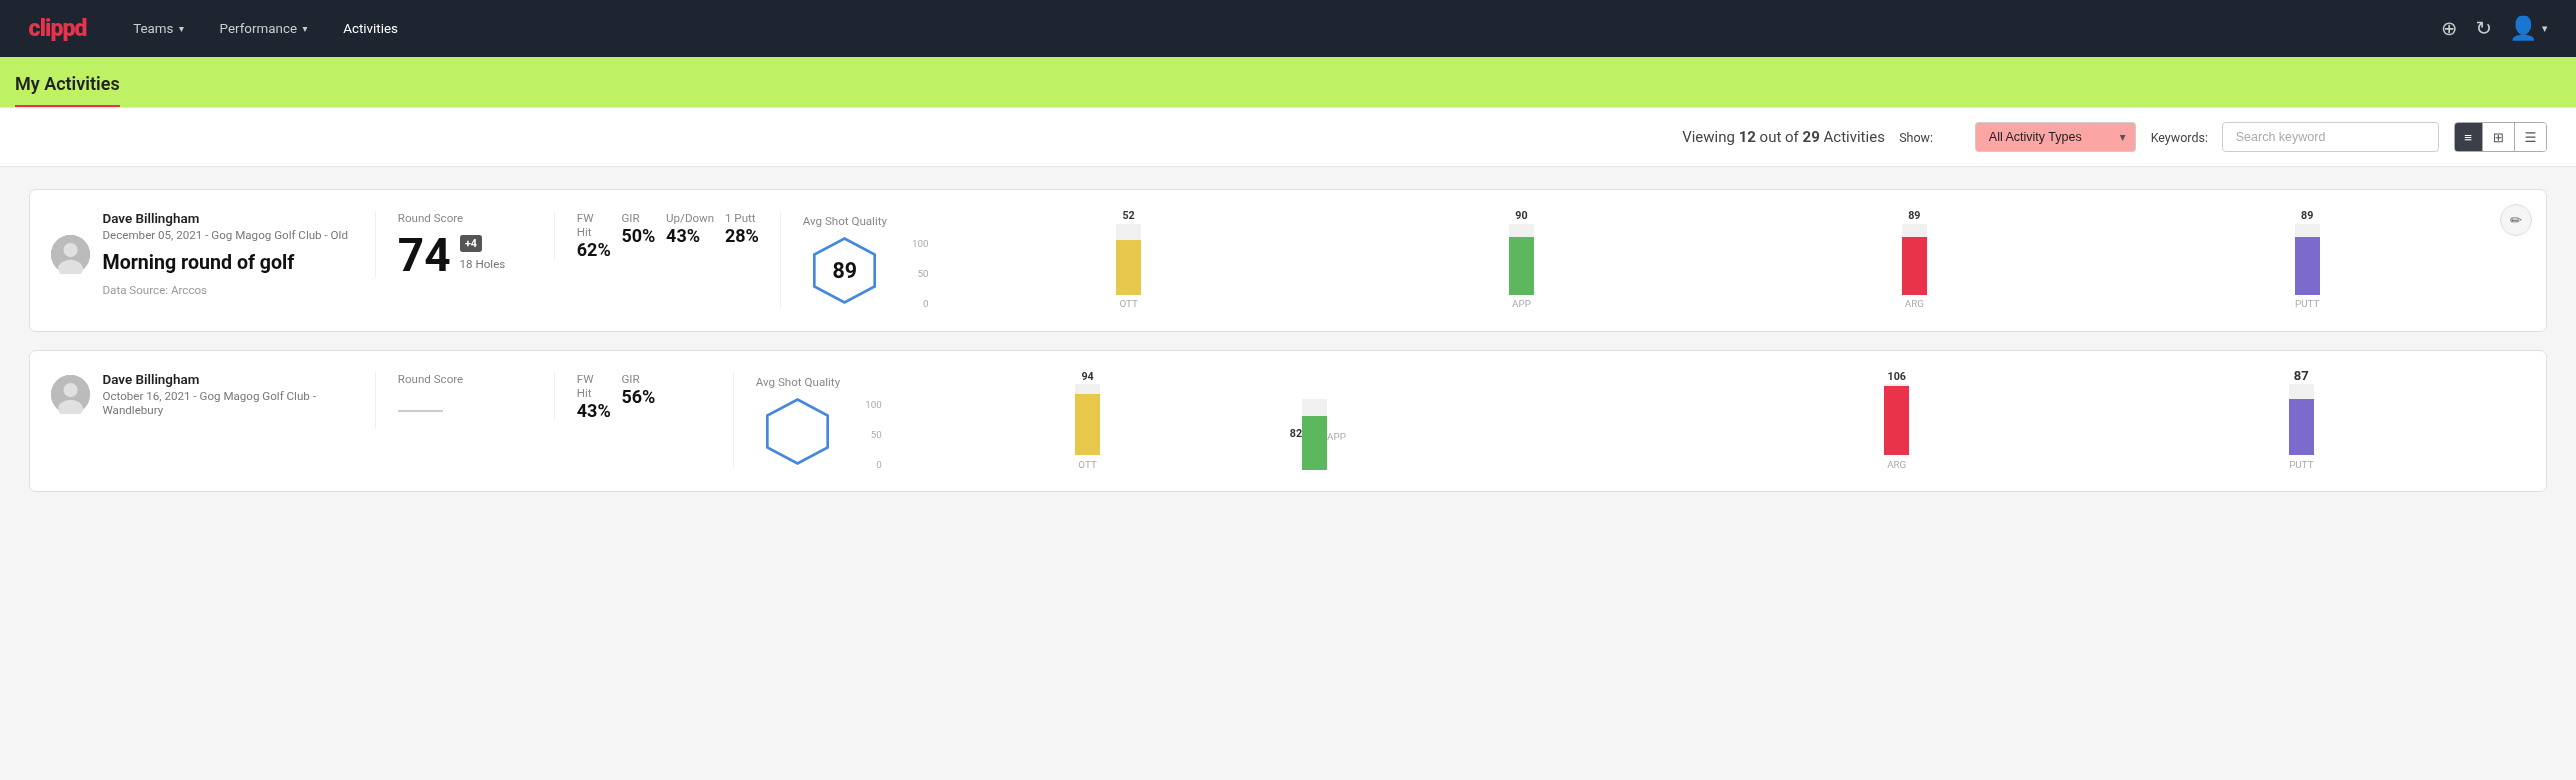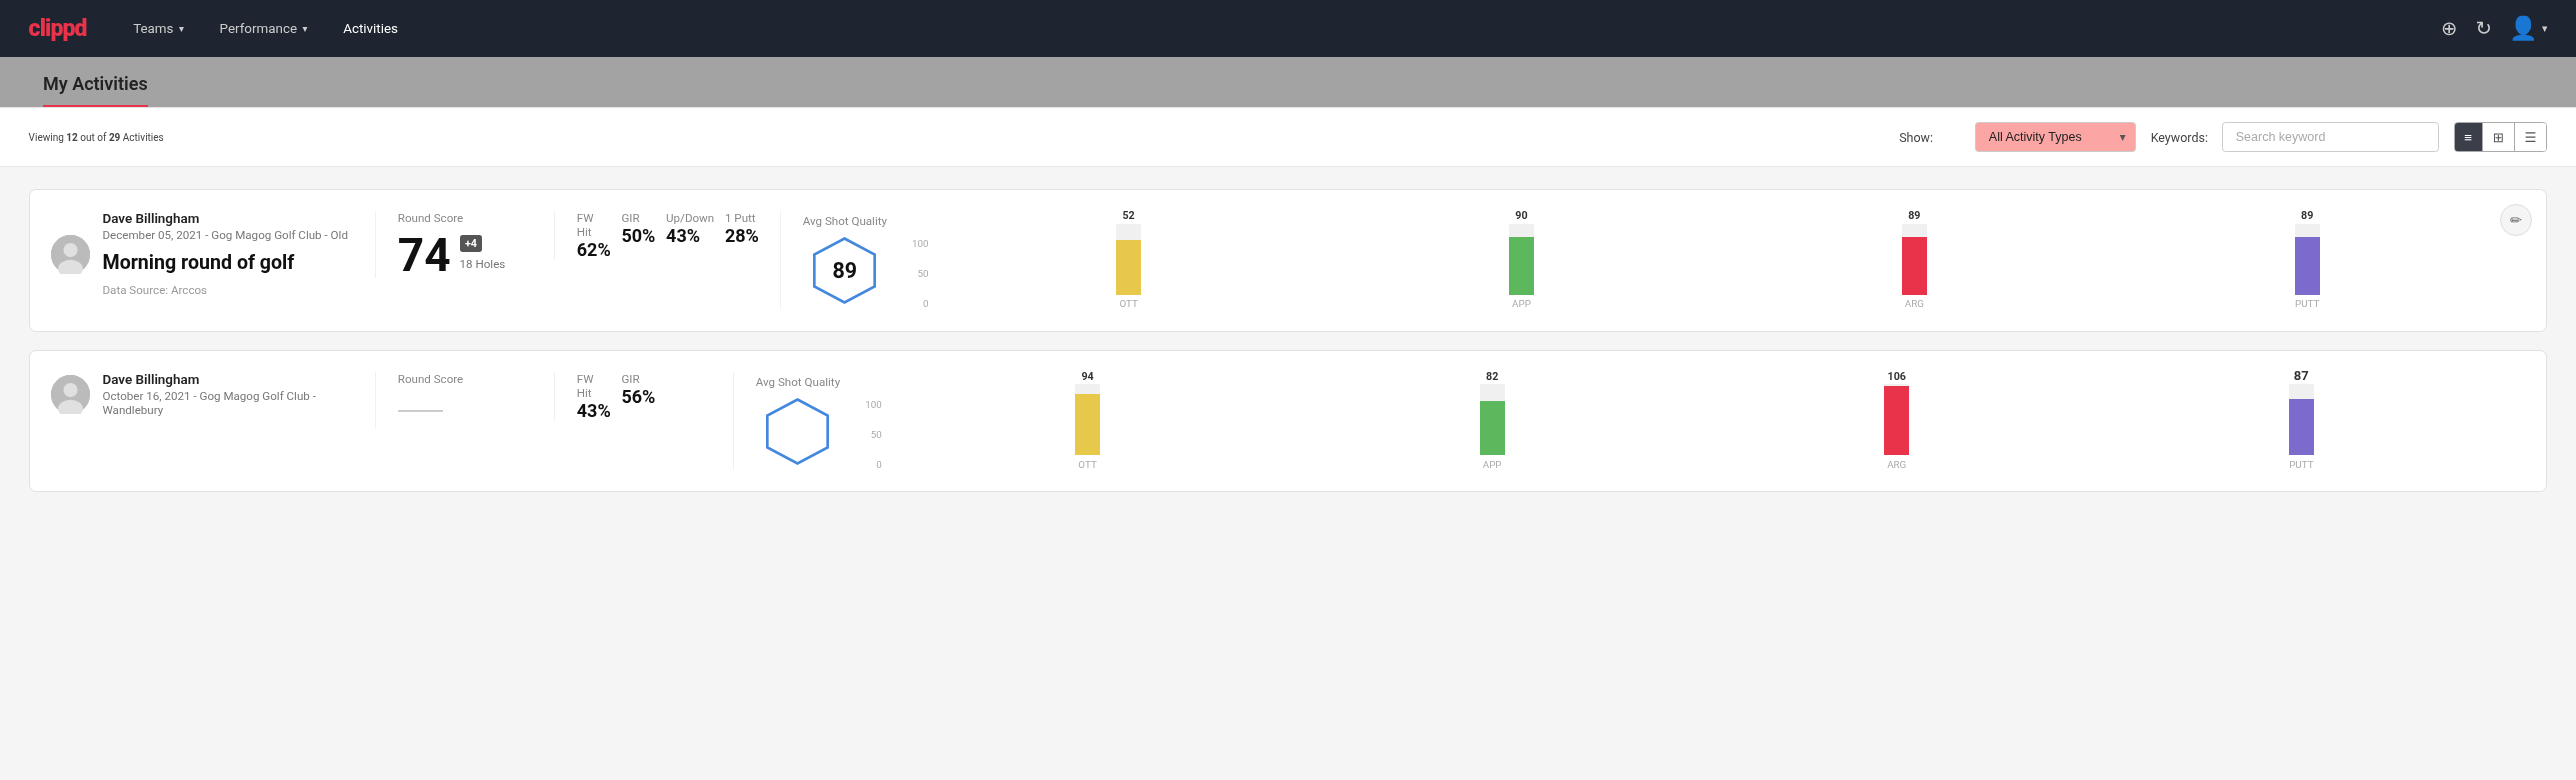--- a/index.html
+++ b/index.html
@@ -53,22 +53,22 @@
       display: flex;
       align-items: center;
       gap: 3.6px;
       color: #ccc;
       cursor: pointer;
       font-size: 19.6px;
     }
 
     
     .sub-header {
-      background: #a3a3a3;
-      padding: 0 43px;
+      background: #bef264;
+      padding: 0 15px;
       border-bottom: 0.9px solid #e5e5e5;
     }
     .page-title {
       font-size: 18px;
       font-weight: 600;
       color: #222;
       padding: 16px 0 10.7px;
       display: inline-block;
       border-bottom: 2.7px solid #e8334a;
     }
@@ -76,23 +76,24 @@
     
     .filter-bar {
       background: #fff;
       padding: 14.3px 28.6px;
       display: flex;
       align-items: center;
       gap: 14.3px;
       border-bottom: 0.9px solid #e5e5e5;
     }
     .filter-bar-left {
-      font-size: 10px;
+      font-size: 15px;
       color: #444;
       flex: 1;
+      text-align: right;
     }
     .filter-bar-left strong { font-weight: 700; }
     .filter-bar-right {
       display: flex;
       align-items: center;
       gap: 14.3px;
     }
     .show-label { font-size: 12.5px; color: #444; }
     .activity-type-select {
       border: 0.9px solid #ccc;
@@ -506,21 +507,21 @@
                   <span style="font-size: 9.8px; color: rgb(170, 170, 170);">50</span>
                   <span style="font-size: 9.8px; color: rgb(170, 170, 170);">0</span>
                 </div>
                 <div style="display: flex; flex-direction: column; align-items: center; flex: 1 1 0%;">
                   <div style="font-size: 10.7px; font-weight: 700; color: rgb(51, 51, 51); margin-bottom: 1.8px;">94</div>
                   <div style="height: 71px; width: 25px; background: rgb(240, 240, 240); position: relative;">
                     <div style="position: absolute; bottom: 0px; left: 0px; width: 100%; height: 61px; background: rgb(232, 200, 74);"></div>
                   </div>
                   <div style="font-size: 9.8px; color: rgb(170, 170, 170); margin-top: 3.6px;">OTT</div>
                 </div>
-                <div style="display: flex; flex-direction: column; align-items: center; flex: 1 1 0%;">
+                <div style="display: flex; flex-direction: row; align-items: center; flex: 1 1 0%;">
                   <div style="font-size: 10.7px; font-weight: 700; color: rgb(51, 51, 51); margin-bottom: 1.8px;">82</div>
                   <div style="height: 71px; width: 25px; background: rgb(240, 240, 240); position: relative;">
                     <div style="position: absolute; bottom: 0px; left: 0px; width: 100%; height: 54px; background: rgb(93, 184, 93);"></div>
                   </div>
                   <div style="font-size: 9.8px; color: rgb(170, 170, 170); margin-top: 3.6px;">APP</div>
                 </div>
                 <div style="display: flex; flex-direction: column; align-items: center; flex: 1 1 0%;">
                   <div style="font-size: 10.7px; font-weight: 700; color: rgb(51, 51, 51); margin-bottom: 1.8px;">106</div>
                   <div style="height: 71px; width: 25px; background: rgb(240, 240, 240); position: relative;">
                     <div style="position: absolute; bottom: 0px; left: 0px; width: 100%; height: 69px; background: rgb(232, 51, 74);"></div>

